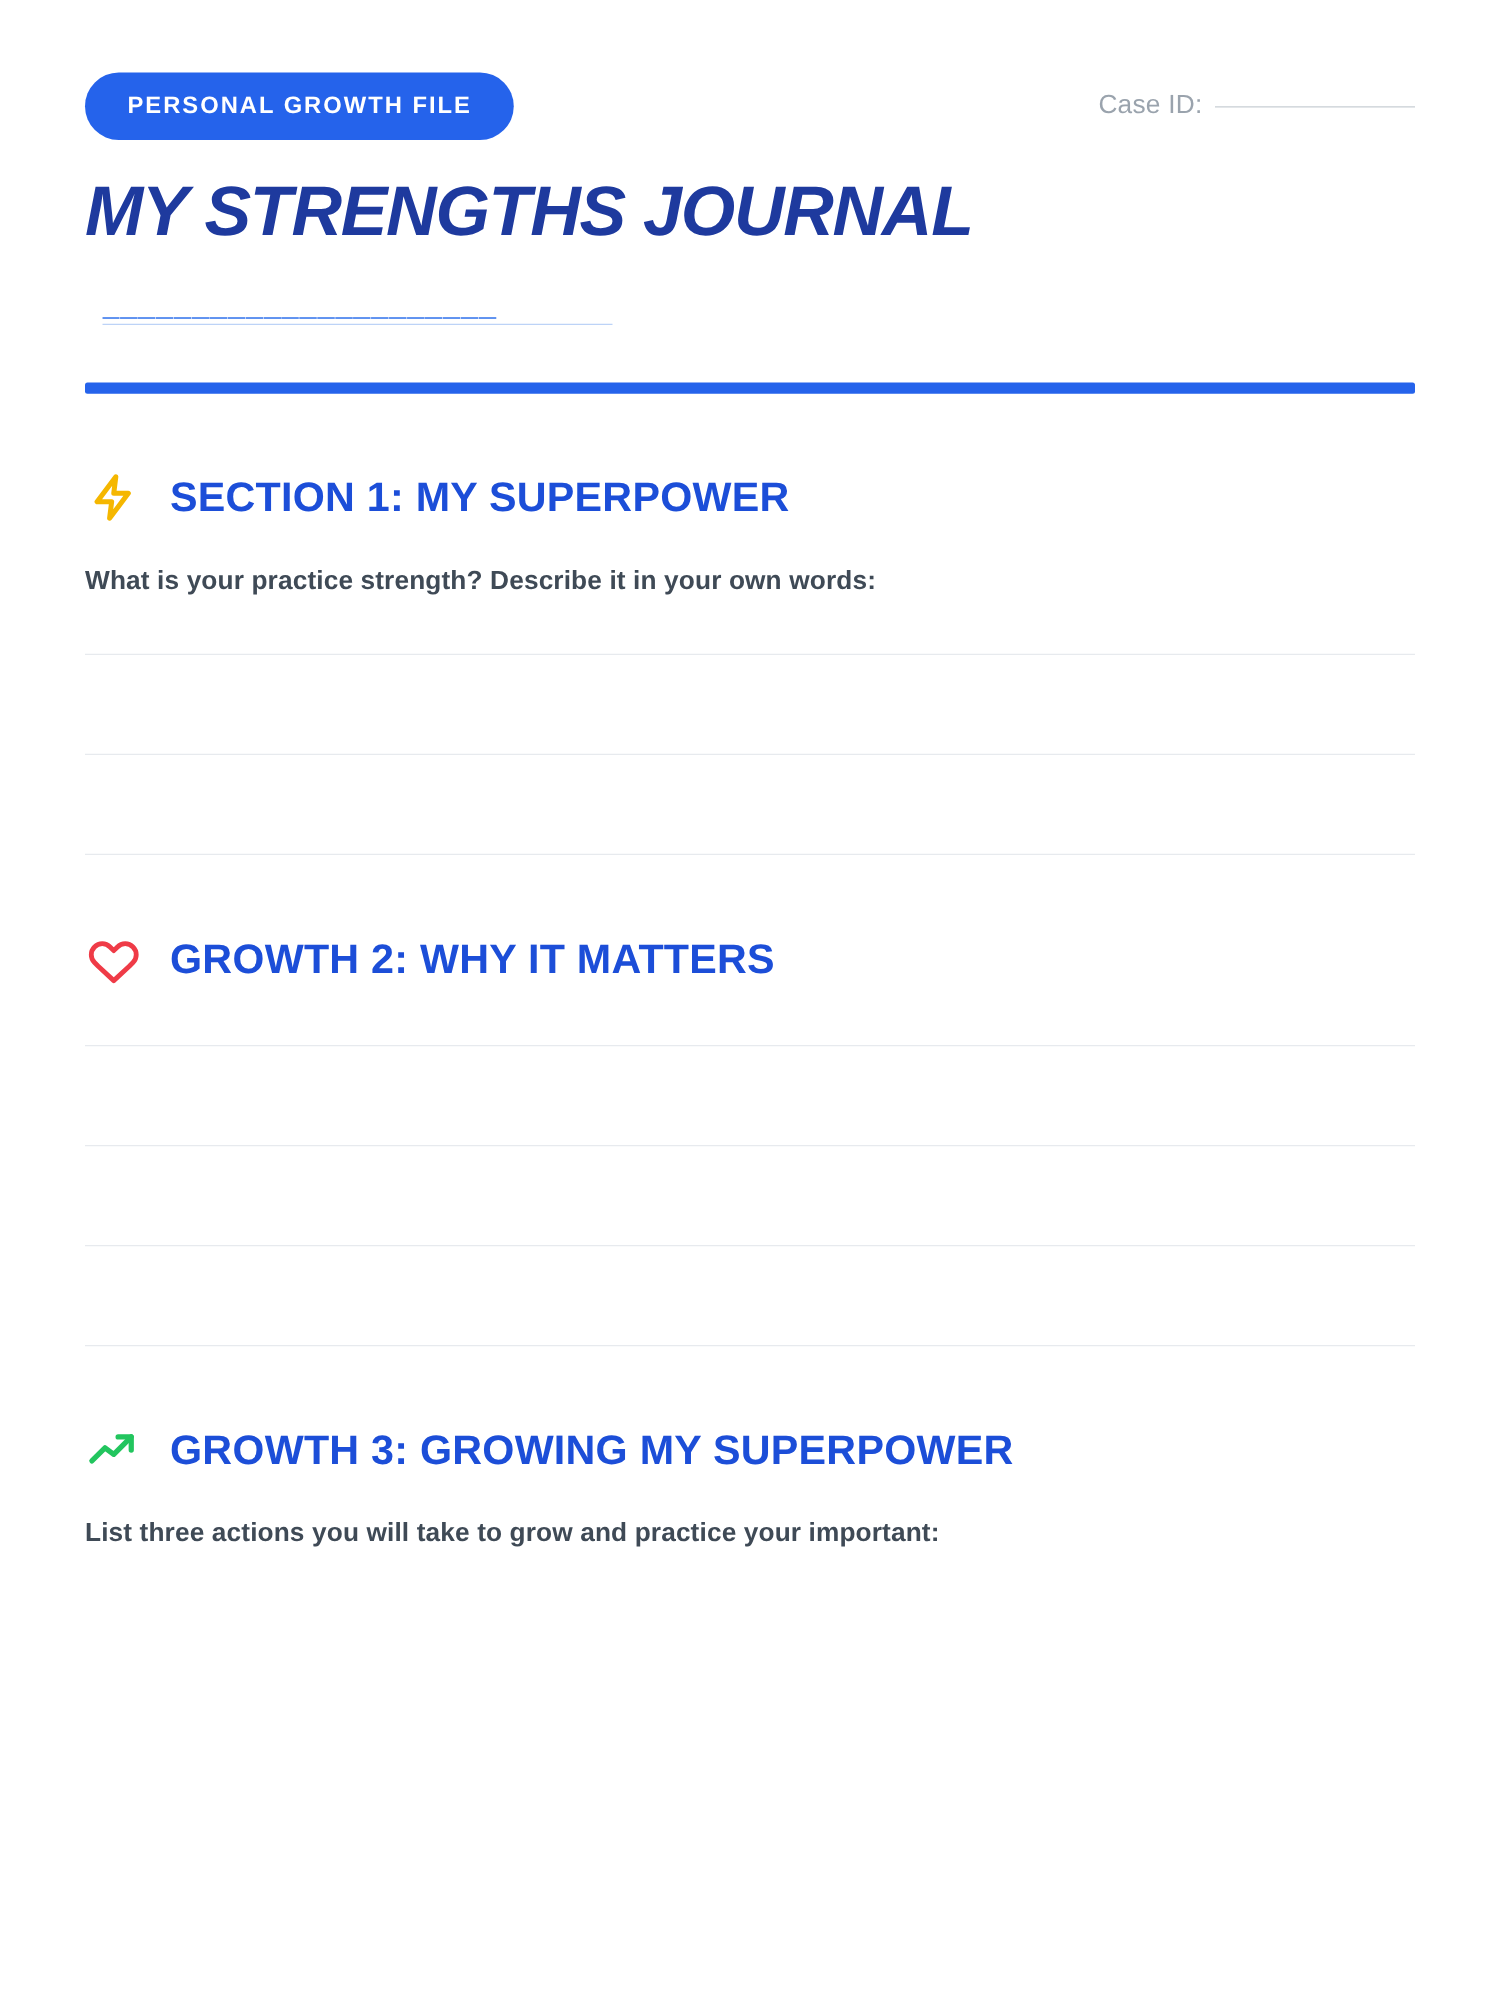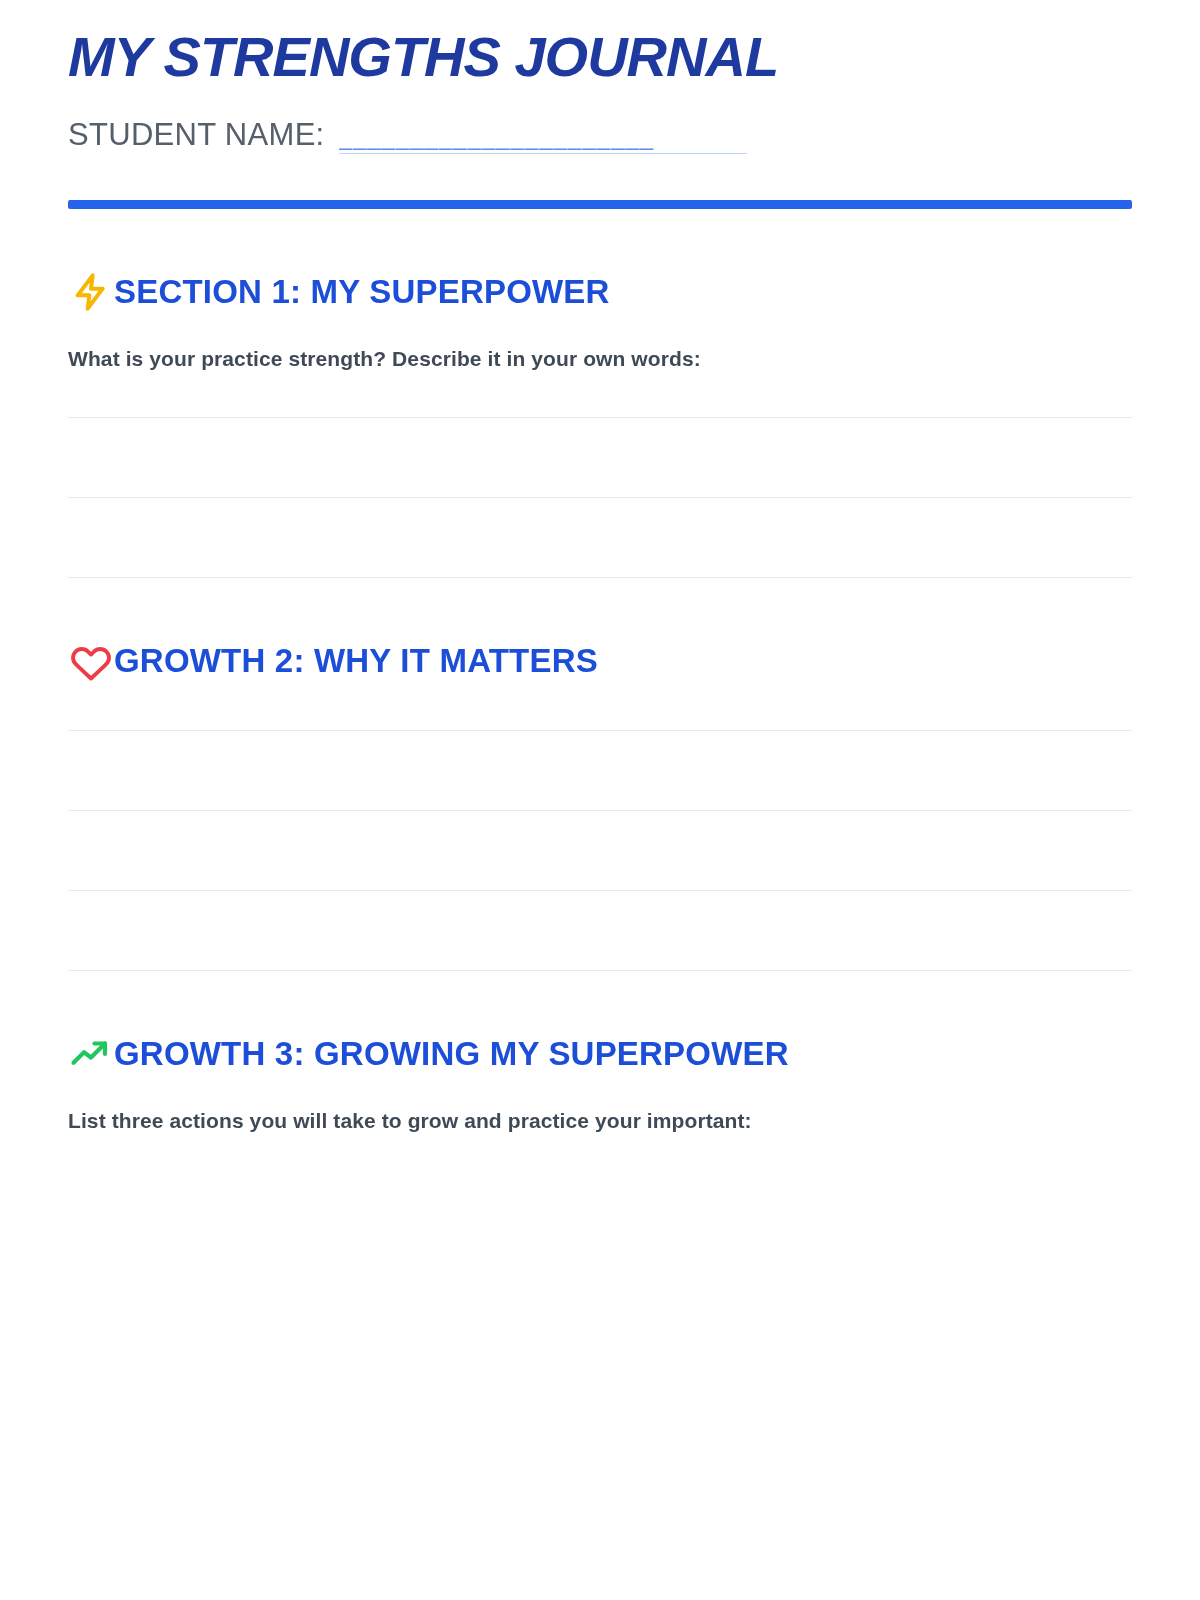--- a/index.html
+++ b/index.html
@@ -104,20 +104,21 @@
     border-radius: 2px;
   }
 
   
   .section { margin-top: 60px; }
   .section:first-of-type { margin-top: 68px; }
 
   .section-head {
     display: flex;
     align-items: center;
+    gap: 22px;
   }
   .section-icon {
     width: 46px;
     height: 46px;
     display: flex;
     align-items: center;
     justify-content: center;
     flex: none;
   }
   .section-title {
@@ -141,25 +142,31 @@
     background: #e7eaee;
     margin-bottom: 79px;
   }
   .writing-line:last-child { margin-bottom: 0; }
 </style>
 </head>
 <body>
 
 <div class="page">
 
+  <div class="header-row">
+    <div class="badge">PERSONAL GROWTH FILE</div>
+    <div class="case-id">
+      <span class="case-id-label">Case ID:</span>
+      <span class="case-id-line"></span>
+    </div>
+  </div>
 
   <div class="title">MY STRENGTHS JOURNAL</div>
 
   <div class="student-row">
-    <span class="student-label">STUDENT NAME:</span>
     <span class="student-line">______________________</span>
   </div>
 
   <div class="rule"></div>
 
   <div class="section">
     <div class="section-head">
       <span class="section-icon">
         <svg width="40" height="44" viewBox="0 0 24 24" fill="none" stroke="#f5b700" stroke-width="2.4" stroke-linejoin="round" stroke-linecap="round">
           <polygon points="13,2 4,14 11,14 10,22 19,10 12,10"></polygon>

